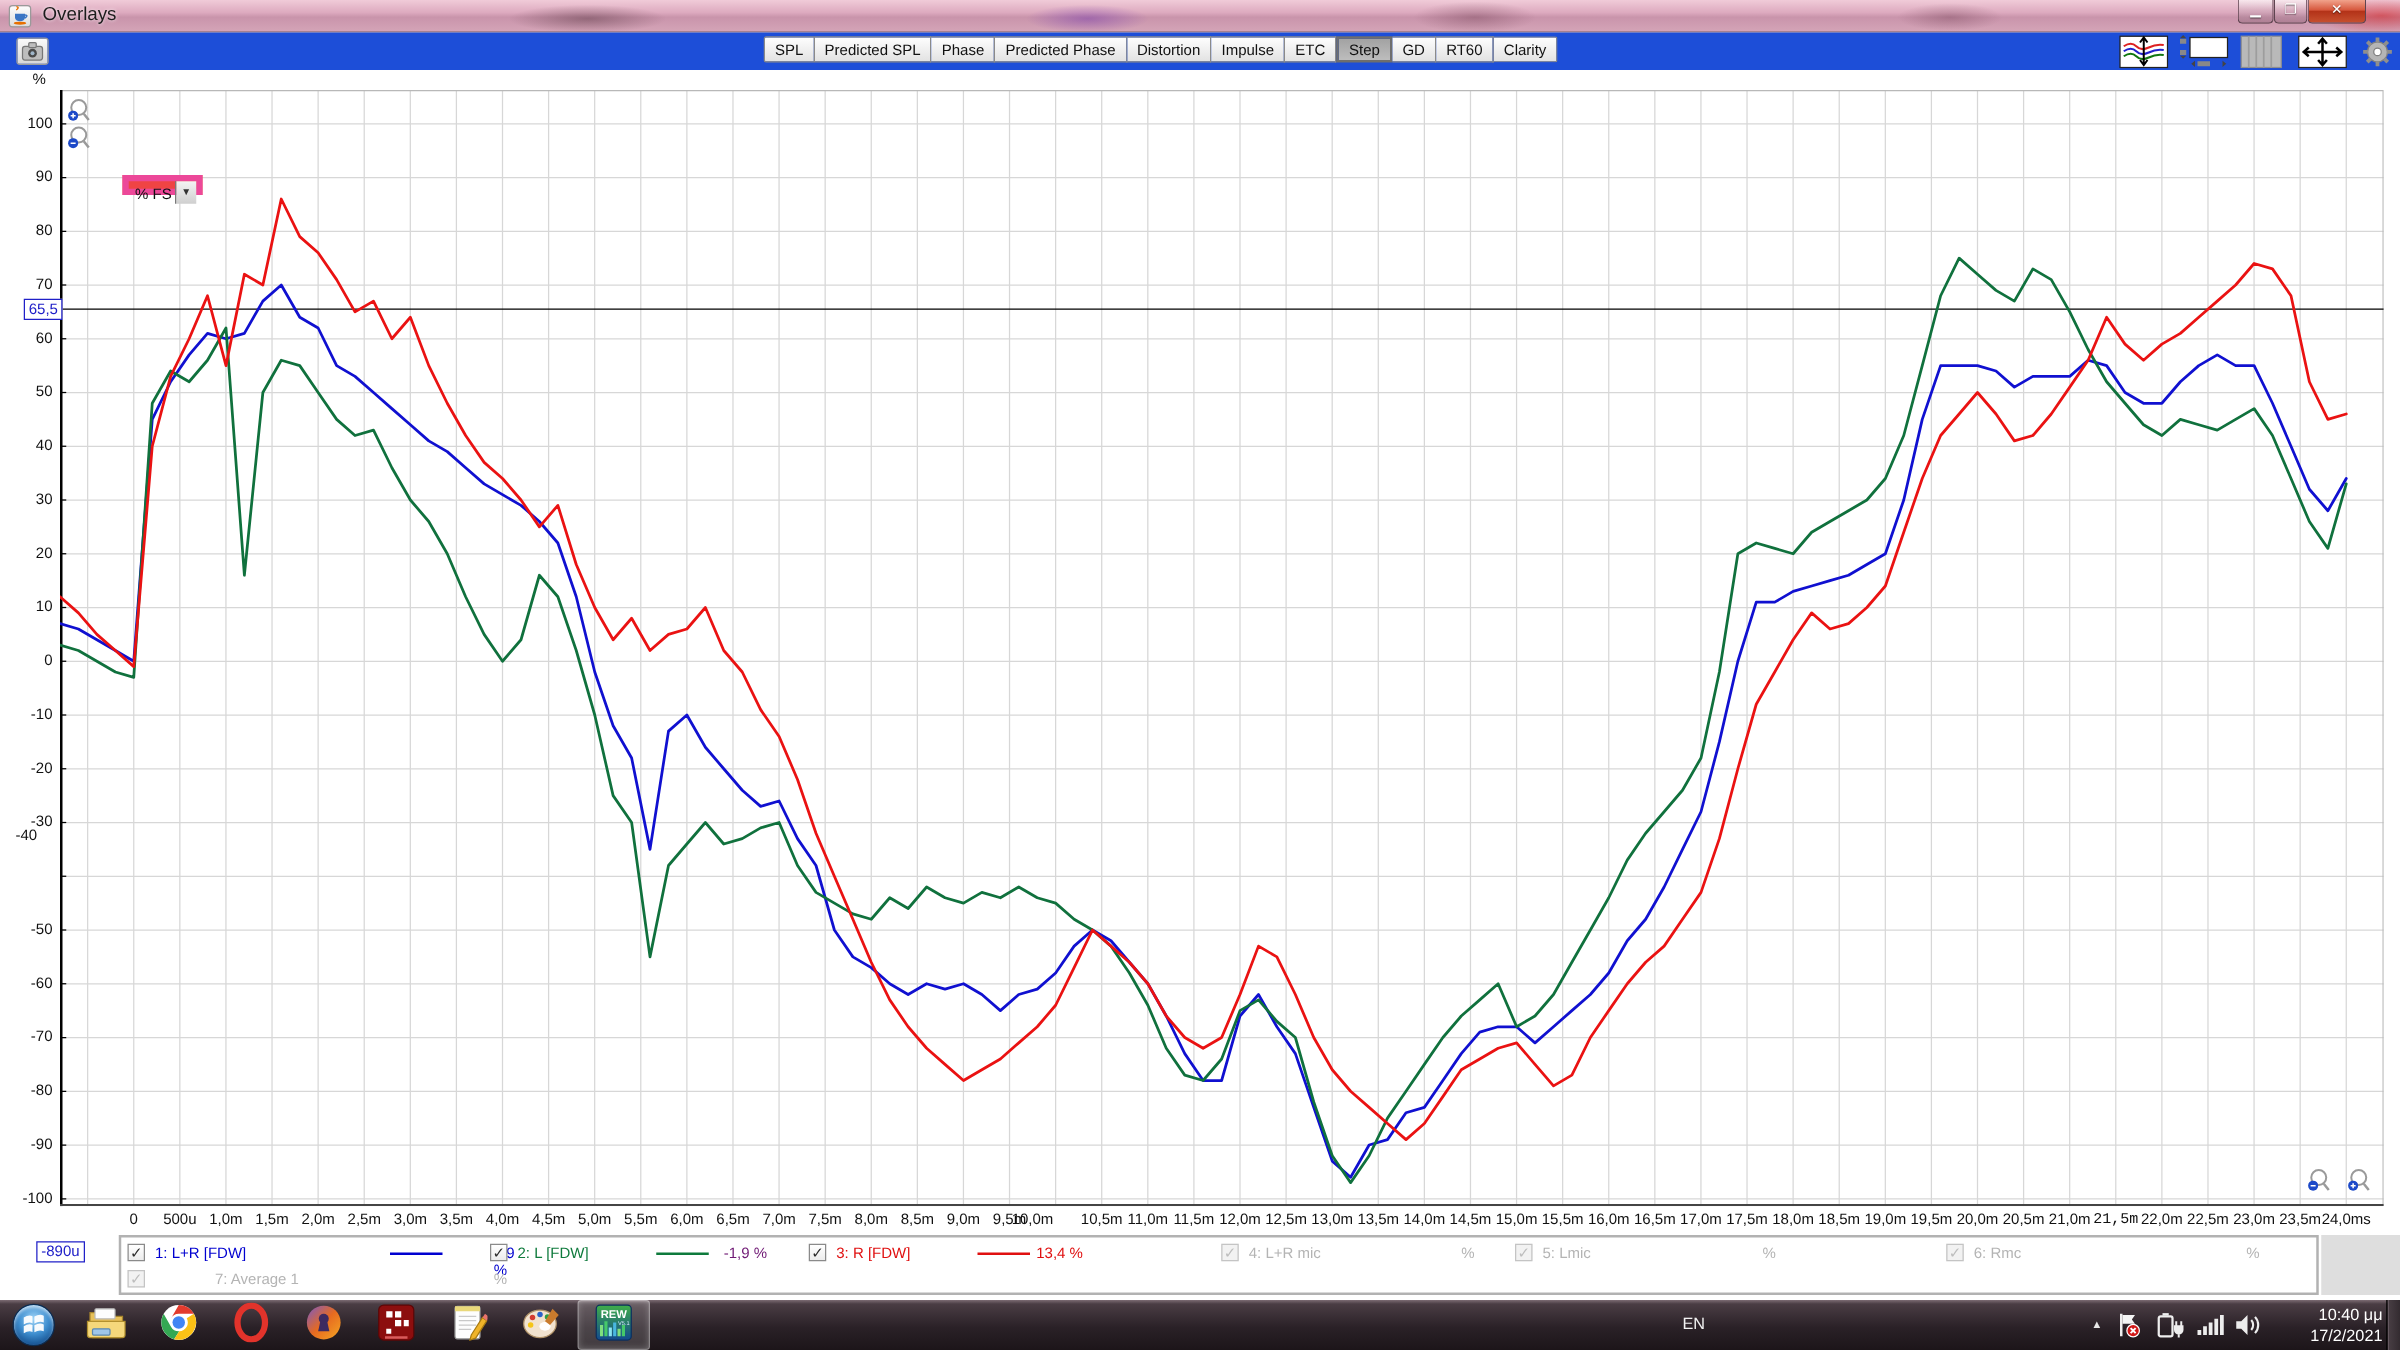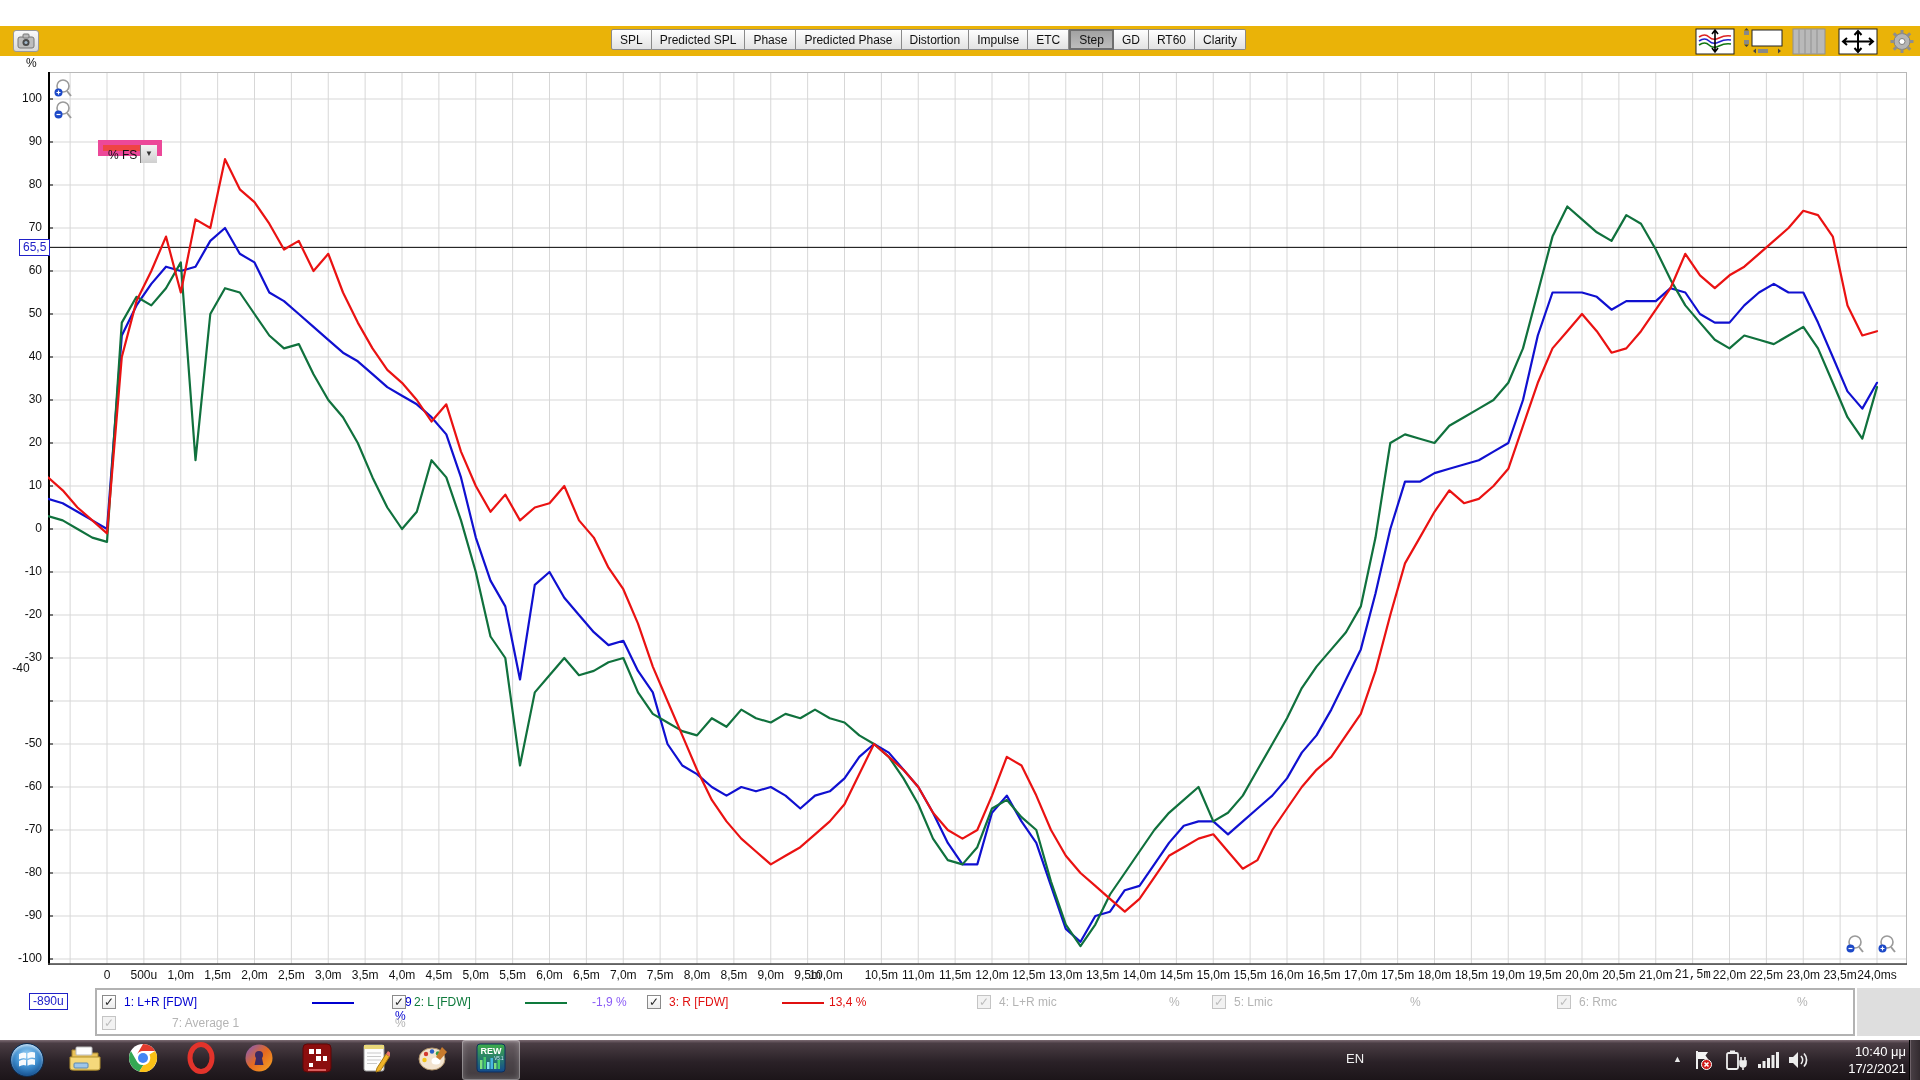--- a/index.html
+++ b/index.html
@@ -20,21 +20,21 @@
   #titlebar .app-icon { position:absolute; left:7px; top:4px; width:18px; height:18px;
     background:linear-gradient(#fdfdfd,#dcdcdc); border:1px solid #9a9a9a; border-radius:3px; }
   #titlebar .title-text { position:absolute; left:34px; top:3px; font-size:15px; color:#1c1c1c;
     text-shadow:0 0 3px rgba(255,255,255,.9); }
   .winbtn { position:absolute; top:0; height:19px; border:1px solid #5e4450; border-top:none;
     border-radius:0 0 4px 4px; background:linear-gradient(rgba(255,255,255,.55), rgba(200,170,185,.35) 45%, rgba(120,80,100,.35));
     color:#fff; text-align:center; font-size:11px; line-height:17px; text-shadow:0 1px 1px rgba(0,0,0,.6); }
   #btn-close { background:linear-gradient(#f1a28b, #d6573c 45%, #b33218 50%, #c6502f); }
 
   
-  #toolbar { position:absolute; left:0; top:26px; width:1920px; height:30px; background:#eab308; }
+  #toolbar { position:absolute; left:0; top:26px; width:1920px; height:30px; background:#1d4ed8; }
   #capture-btn { position:absolute; left:13px; top:4px; width:26px; height:22px;
     background:linear-gradient(#fafafa,#d8d8d8); border:1px solid #9a9a9a; border-radius:3px; }
   #tabs { position:absolute; left:611px; top:3px; display:flex; }
   .tab { height:21px; padding:3px 8px 0 8px; font-size:12px; color:#111;
     background:linear-gradient(#fefefe,#e2e2e2); border:1px solid #8a8a8a; border-left:none;
     white-space:nowrap; }
   .tab:first-child { border-left:1px solid #8a8a8a; border-radius:2px 0 0 2px; }
   .tab:last-child { border-radius:0 2px 2px 0; }
   .tab.active { background:linear-gradient(#a2a2a2,#bdbdbd); border:2px solid #6e6e6e; padding-top:2px; }
   .tool-ico { position:absolute; top:2px; }
@@ -86,20 +86,34 @@
   .tray-ico { position:absolute; top:9px; }
   #tray-clock { position:absolute; right:14px; top:3px; text-align:right; color:#fff; font-size:13px; line-height:17px; }
   #show-desktop { position:absolute; right:0; top:0; width:11px; height:40px;
     border-left:1px solid #000; background:linear-gradient(90deg, #4a4046, #332b30); box-shadow:inset 1px 0 0 #6d6168; }
 </style>
 </head>
 <body>
 
 <div id="screen">
 
+  <div id="titlebar">
+    <div class="app-icon">
+      <svg width="16" height="16" viewBox="0 0 16 16">
+        <path d="M5 3 q3 -2 0 -3" stroke="#e76f00" fill="none" stroke-width="1.2"></path>
+        <path d="M4 6 h8 v3 a4 3 0 0 1 -8 0 z" fill="#3a75c4"></path>
+        <path d="M12 7 q3 0 0 2.5" stroke="#3a75c4" fill="none" stroke-width="1.3"></path>
+        <ellipse cx="8" cy="13.5" rx="5" ry="1.2" fill="#e76f00"></ellipse>
+      </svg>
+    </div>
+    <span class="title-text">Overlays</span>
+    <div class="winbtn" id="btn-min" style="left:1790px; width:29px;">▁</div>
+    <div class="winbtn" id="btn-max" style="left:1819px; width:27px;">❐</div>
+    <div class="winbtn" id="btn-close" style="left:1846px; width:47px;">✕</div>
+  </div>
 
   <div id="toolbar">
     <div id="capture-btn">
       <svg width="24" height="20" viewBox="0 0 24 20">
         <rect x="4" y="6" width="16" height="11" rx="2" fill="#bdbdbd" stroke="#777"></rect>
         <rect x="9" y="3" width="6" height="4" rx="1" fill="#bdbdbd" stroke="#777"></rect>
         <circle cx="12" cy="11.5" r="3.5" fill="#4a4a4a"></circle>
           <circle cx="12" cy="11.5" r="1.6" fill="#9fb6c9"></circle>
       </svg>
     </div>
@@ -375,21 +389,21 @@
           <div class="lg-entry" style="left: 5px; width: 290px;">
             <div class="cb" style="left: 0px;">✓</div>
             <div class="lg-label" style="left: 22px; color: rgb(0, 0, 208);">1: L+R [FDW]</div>
             <div class="lg-swatch" style="left: 210px; background: rgb(0, 0, 208);"></div>
             <div class="lg-value" style="left: 293px; color: rgb(0, 0, 208);">6,9 %</div>
           </div>
           <div class="lg-entry" style="left: 295px; width: 290px;">
             <div class="cb" style="left: 0px;">✓</div>
             <div class="lg-label" style="left: 22px; color: rgb(14, 122, 60);">2: L [FDW]</div>
             <div class="lg-swatch" style="left: 133px; background: rgb(14, 122, 60);"></div>
-            <div class="lg-value" style="left: 200px; color: #8b5cf6;">-1,9 %</div>
+            <div class="lg-value" style="left: 187px; color: #701a75;">-1,9 %</div>
           </div>
           <div class="lg-entry" style="left: 550px; width: 290px;">
             <div class="cb" style="left: 0px;">✓</div>
             <div class="lg-label" style="left: 22px; color: rgb(224, 16, 16);">3: R [FDW]</div>
             <div class="lg-swatch" style="left: 135px; background: rgb(224, 16, 16);"></div>
             <div class="lg-value" style="left: 182px; color: rgb(224, 16, 16);">13,4 %</div>
           </div>
           <div class="lg-entry" style="left: 880px; width: 290px;">
             <div class="cb off" style="left: 0px;">✓</div>
             <div class="lg-label" style="left: 22px; color: rgb(180, 180, 180);">4: L+R  mic</div>

